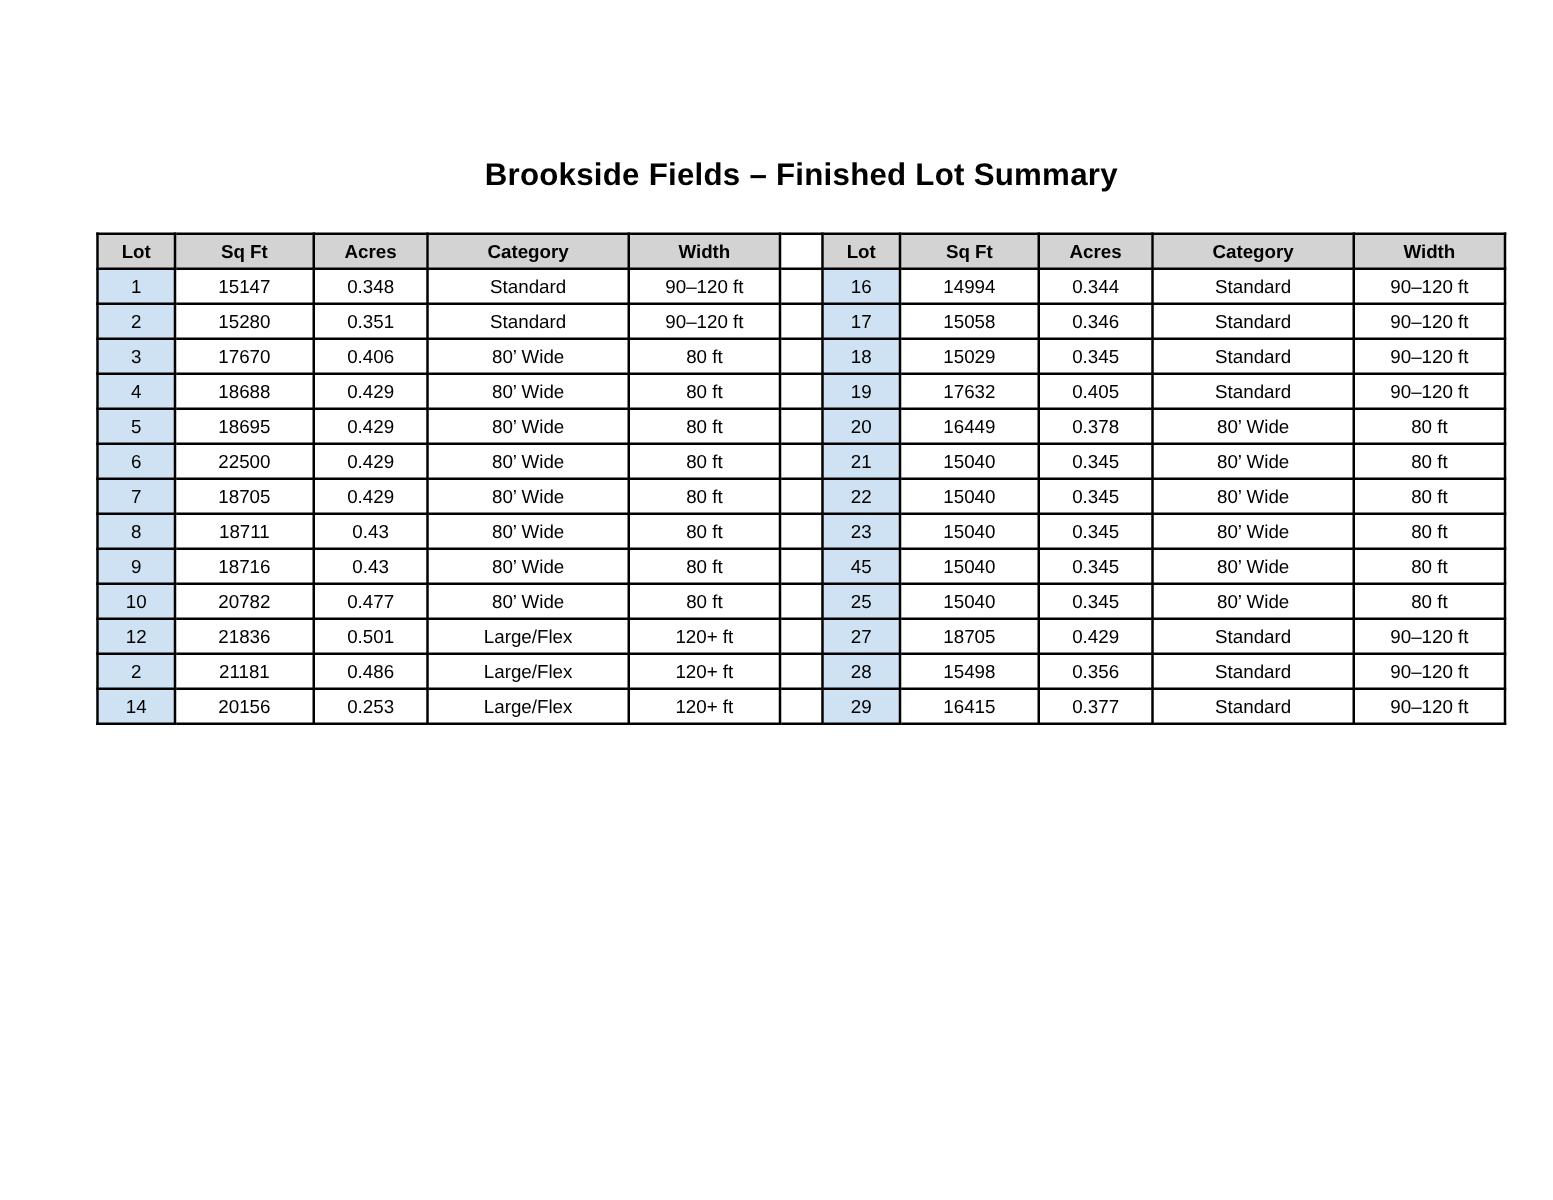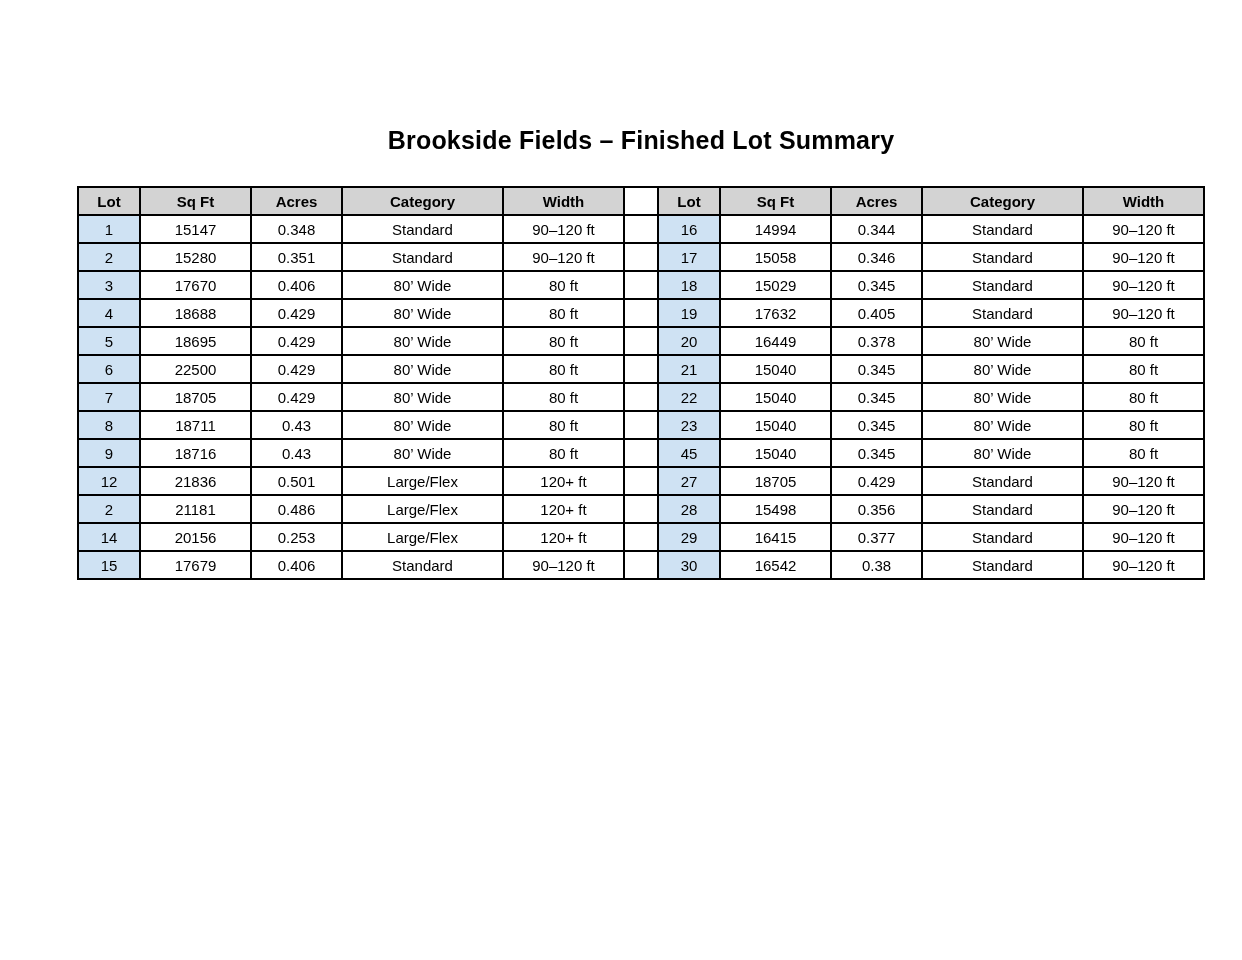--- a/index.html
+++ b/index.html
@@ -210,20 +210,33 @@
           <td>80’ Wide</td>
           <td>80 ft</td>
           <td class="spacer"></td>
           <td class="lot">45</td>
           <td>15040</td>
           <td>0.345</td>
           <td>80’ Wide</td>
           <td>80 ft</td>
         </tr>
         <tr>
+          <td class="lot">10</td>
+          <td>20782</td>
+          <td>0.477</td>
+          <td>80’ Wide</td>
+          <td>80 ft</td>
+          <td class="spacer"></td>
+          <td class="lot">25</td>
+          <td>15040</td>
+          <td>0.345</td>
+          <td>80’ Wide</td>
+          <td>80 ft</td>
+        </tr>
+        <tr>
           <td class="lot">12</td>
           <td>21836</td>
           <td>0.501</td>
           <td>Large/Flex</td>
           <td>120+ ft</td>
           <td class="spacer"></td>
           <td class="lot">27</td>
           <td>18705</td>
           <td>0.429</td>
           <td>Standard</td>
@@ -248,29 +261,16 @@
           <td>0.253</td>
           <td>Large/Flex</td>
           <td>120+ ft</td>
           <td class="spacer"></td>
           <td class="lot">29</td>
           <td>16415</td>
           <td>0.377</td>
           <td>Standard</td>
           <td>90–120 ft</td>
         </tr>
-        <tr>
-          <td class="lot">15</td>
-          <td>17679</td>
-          <td>0.406</td>
-          <td>Standard</td>
-          <td>90–120 ft</td>
-          <td class="spacer"></td>
-          <td class="lot">30</td>
-          <td>16542</td>
-          <td>0.38</td>
-          <td>Standard</td>
-          <td>90–120 ft</td>
-        </tr>
       </tbody>
   </table>
 
 </div>
 
 </body></html>

